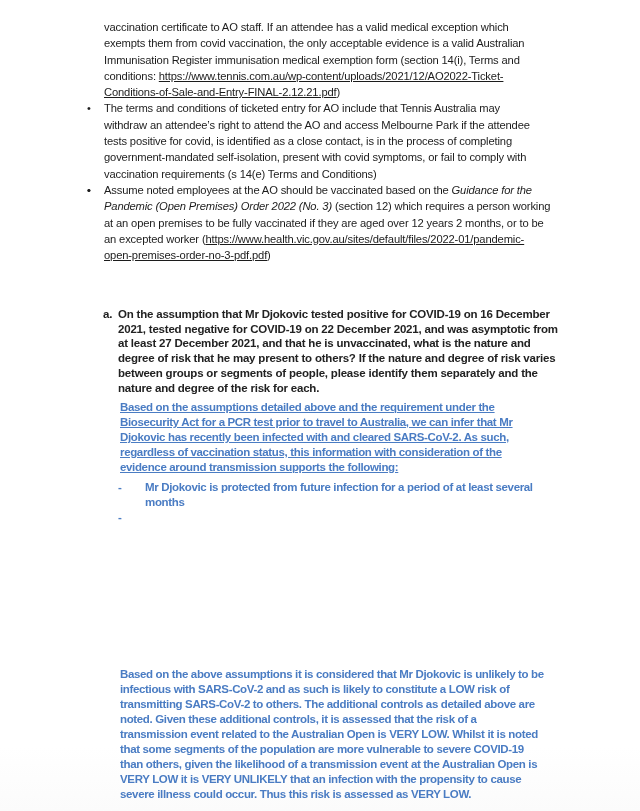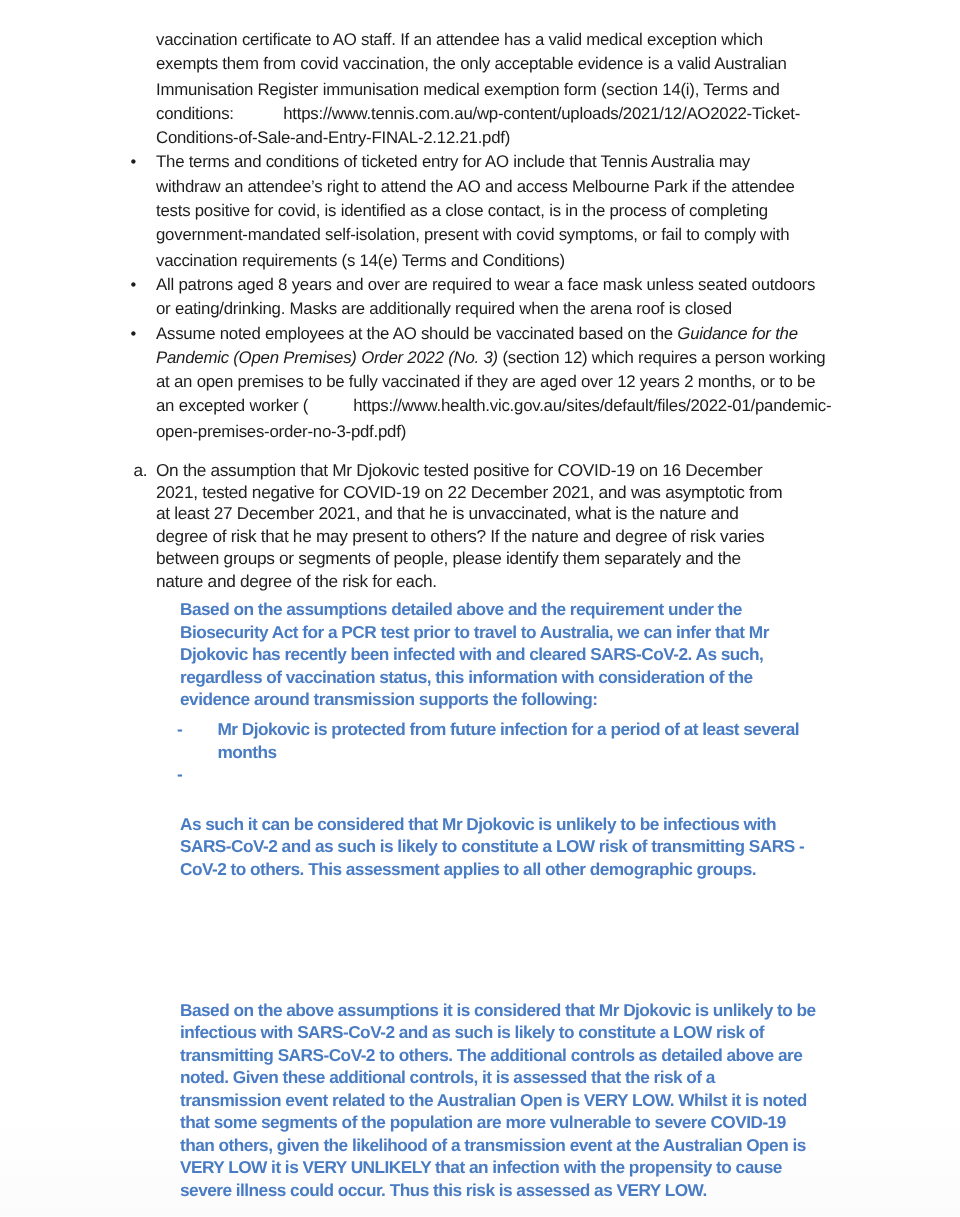--- a/index.html
+++ b/index.html
@@ -20,40 +20,41 @@
     position: absolute; top: 19px; left: 86px; width: 540px;
     font-size: 11.2px; letter-spacing: -0.15px; line-height: 16.3px;
     color: #1c1c1c;
   }
   .b-item { position: relative; padding-left: 18px; white-space: pre-line; }
   .b-item .marker {
     position: absolute; left: 1px; top: 0; white-space: normal;
     font-size: 11px;
   }
   .cont { padding-left: 18px; white-space: pre-line; }
-  .doclink { color: inherit; cursor: pointer; margin-left: 30px; }
+  .doclink { text-decoration: underline; color: inherit; cursor: pointer; }
   .it { font-style: italic; }
   
   .question {
-    position: absolute; left: 89px; width: 510px;
+    position: absolute; left: 103px; width: 510px;
     font-size: 11.5px; letter-spacing: -0.2px; line-height: 14.7px;
     color: #222222;
+    font-weight: bold;
   }
   .q-a { top: 307px; }
   .q-b { top: 612px; }
   .q-label { display: inline-block; width: 15px; vertical-align: top; }
   .q-text { display: inline-block; width: 480px; vertical-align: top; white-space: pre-line; }
   
   .answer {
     position: absolute; left: 120px; width: 505px;
     font-size: 11.5px; font-weight: bold; letter-spacing: -0.35px; line-height: 15px;
     color: #4a7cc3;
     white-space: pre-line;
   }
-  .ans-a-intro { top: 400px; }
+  .ans-a-intro { top: 400px; text-decoration: underline; }
   .ans-a-list  { top: 480px; left: 118px; white-space: normal; }
   .ans-a-concl { top: 543px; }
   .ans-b       { top: 667px; }
   .point { position: relative; padding-left: 27px; white-space: pre-line; }
   .point .dash { position: absolute; left: 0; top: 0; white-space: normal; }
 </style>
 </head>
 <body>
 
 <div class="page">
@@ -65,22 +66,21 @@
 Immunisation Register immunisation medical exemption form (section 14(i), Terms and
 conditions: </span><span class="doclink">https://www.tennis.com.au/wp-content/uploads/2021/12/AO2022-Ticket-
 Conditions-of-Sale-and-Entry-FINAL-2.12.21.pdf</span><span>)</span></div>
 
     <div class="b-item"><span class="marker">•</span><span>The terms and conditions of ticketed entry for AO include that Tennis Australia may
 withdraw an attendee’s right to attend the AO and access Melbourne Park if the attendee
 tests positive for covid, is identified as a close contact, is in the process of completing
 government-mandated self-isolation, present with covid symptoms, or fail to comply with
 vaccination requirements (s 14(e) Terms and Conditions)</span></div>
 
-    <div class="b-item"><span class="marker">•</span><span>All patrons aged 8 years and over are required to wear a face mask unless seated outdoors
-or eating/drinking. Masks are additionally required when the arena roof is closed</span></div>
+    <div class="b-item"><span class="marker">•</span></div>
 
     <div class="b-item"><span class="marker">•</span><span>Assume noted employees at the AO should be vaccinated based on the </span><span class="it">Guidance for the
 Pandemic (Open Premises) Order 2022 (No. 3)</span><span> (section 12) which requires a person working
 at an open premises to be fully vaccinated if they are aged over 12 years 2 months, or to be
 an excepted worker (</span><span class="doclink">https://www.health.vic.gov.au/sites/default/files/2022-01/pandemic-
 open-premises-order-no-3-pdf.pdf</span><span>)</span></div>
 
   </div>
 
   <div class="question q-a"><span class="q-label">a.</span><span class="q-text">On the assumption that Mr Djokovic tested positive for COVID-19 on 16 December
@@ -95,23 +95,20 @@
 Djokovic has recently been infected with and cleared SARS-CoV-2.  As such,
 regardless of vaccination status, this information with consideration of the
 evidence around transmission supports the following:</div>
 
   <div class="answer ans-a-list">
     <div class="point"><span class="dash">-</span><span>Mr Djokovic is protected from future infection for a period of at least several
 months</span></div>
     <div class="point"><span class="dash">-</span></div>
   </div>
 
-  <div class="answer ans-a-concl">As such it can be considered that Mr Djokovic is unlikely to be infectious with
-SARS-CoV-2 and as such is likely to constitute a LOW risk of transmitting SARS -
-CoV-2 to others. This assessment applies to all other demographic groups.</div>
 
 
   <div class="answer ans-b">Based on the above assumptions it is considered that Mr Djokovic is unlikely to be
 infectious with SARS-CoV-2 and as such is likely to constitute a LOW risk of
 transmitting SARS-CoV-2 to others. The additional controls as detailed above are
 noted. Given these additional controls, it is assessed that the risk of a
 transmission event related to the Australian Open is VERY LOW. Whilst it is noted
 that some segments of the population are more vulnerable to severe COVID-19
 than others, given the likelihood of a transmission event at the Australian Open is
 VERY LOW it is VERY UNLIKELY that an infection with the propensity to cause

